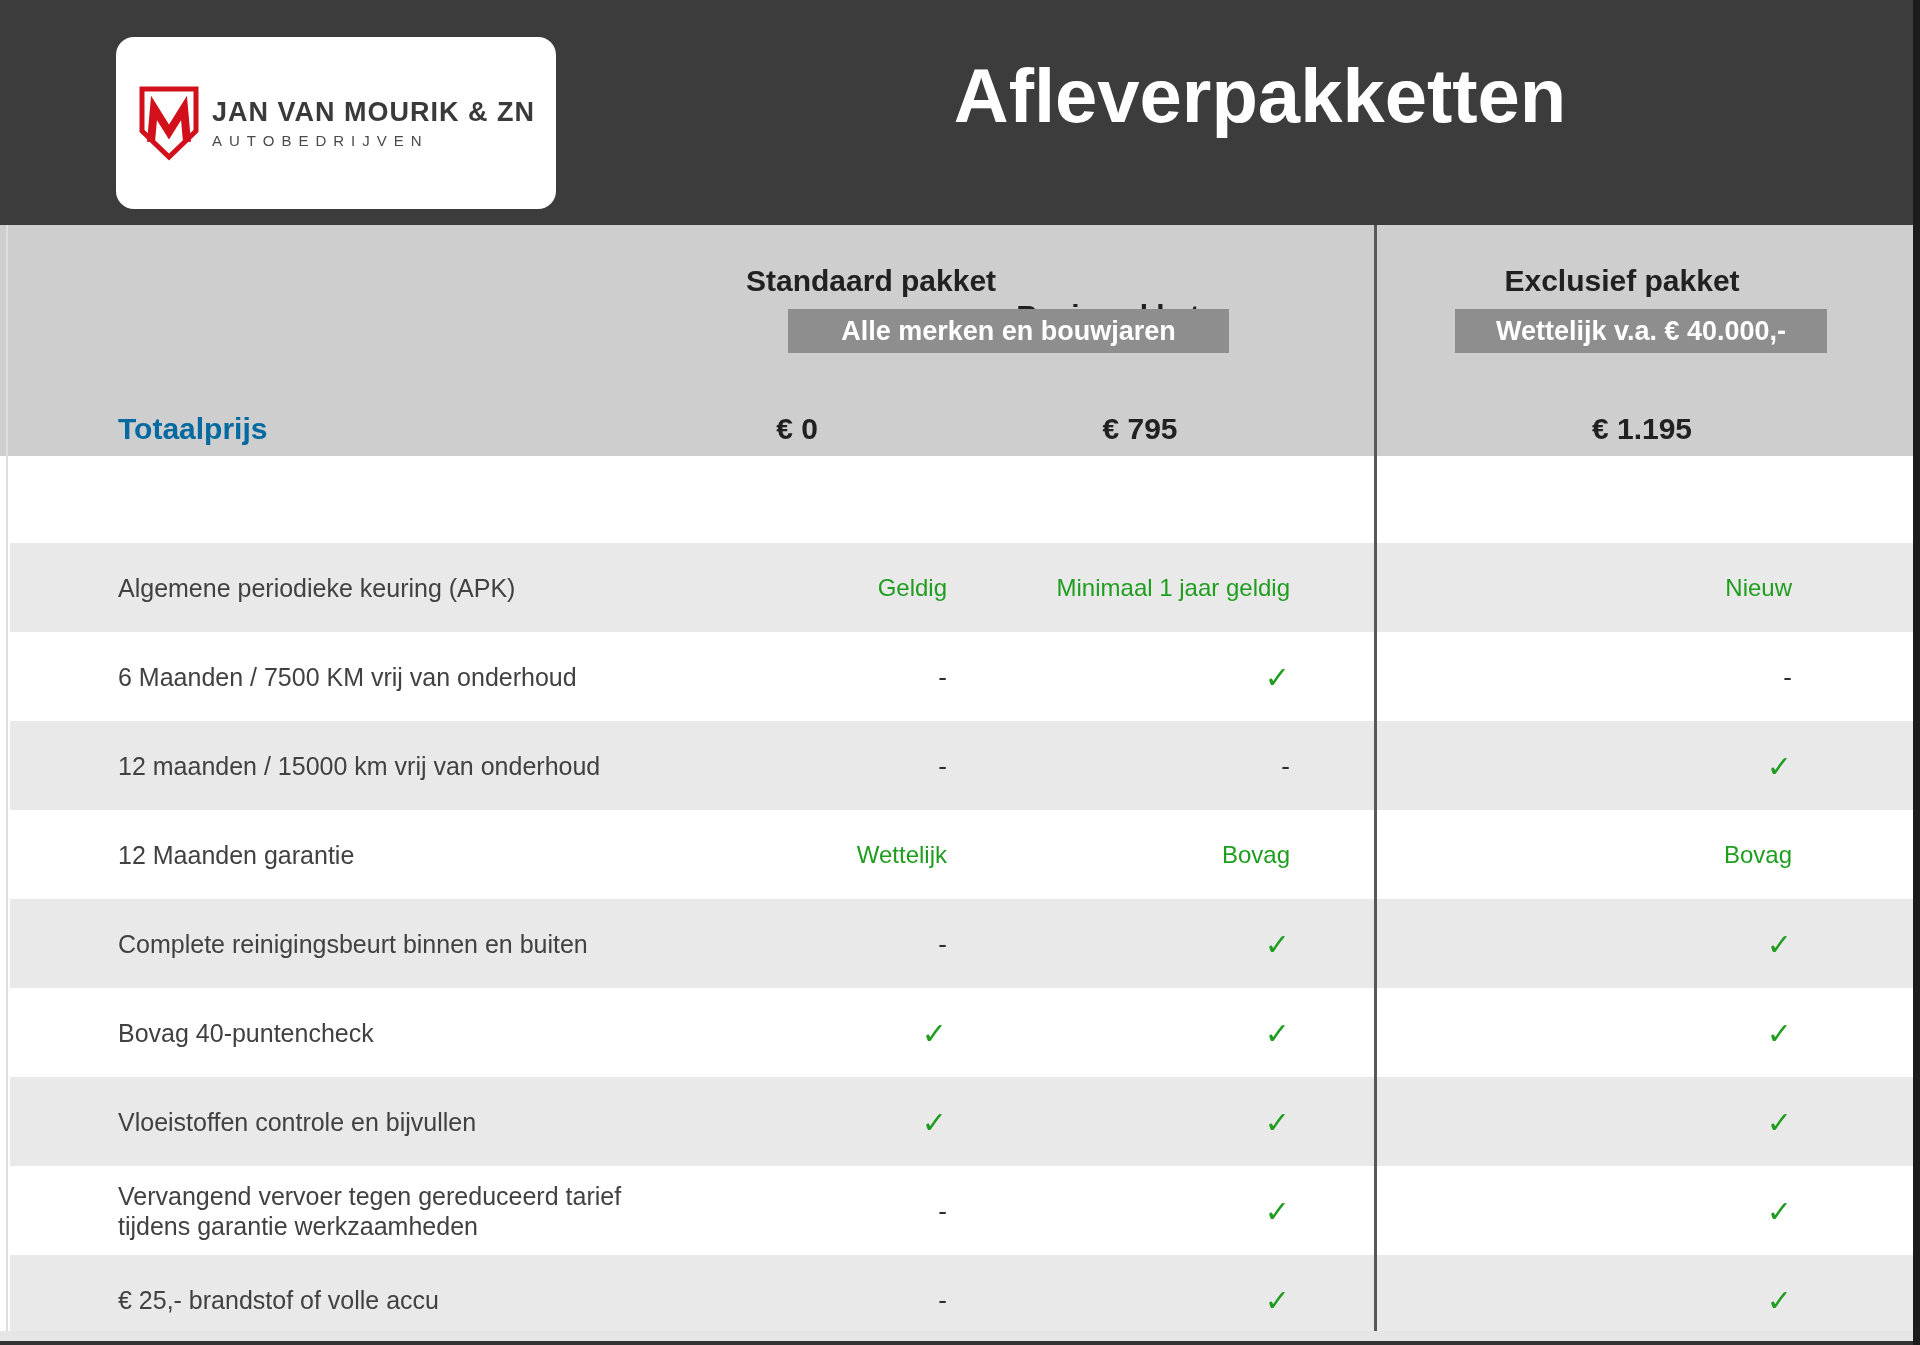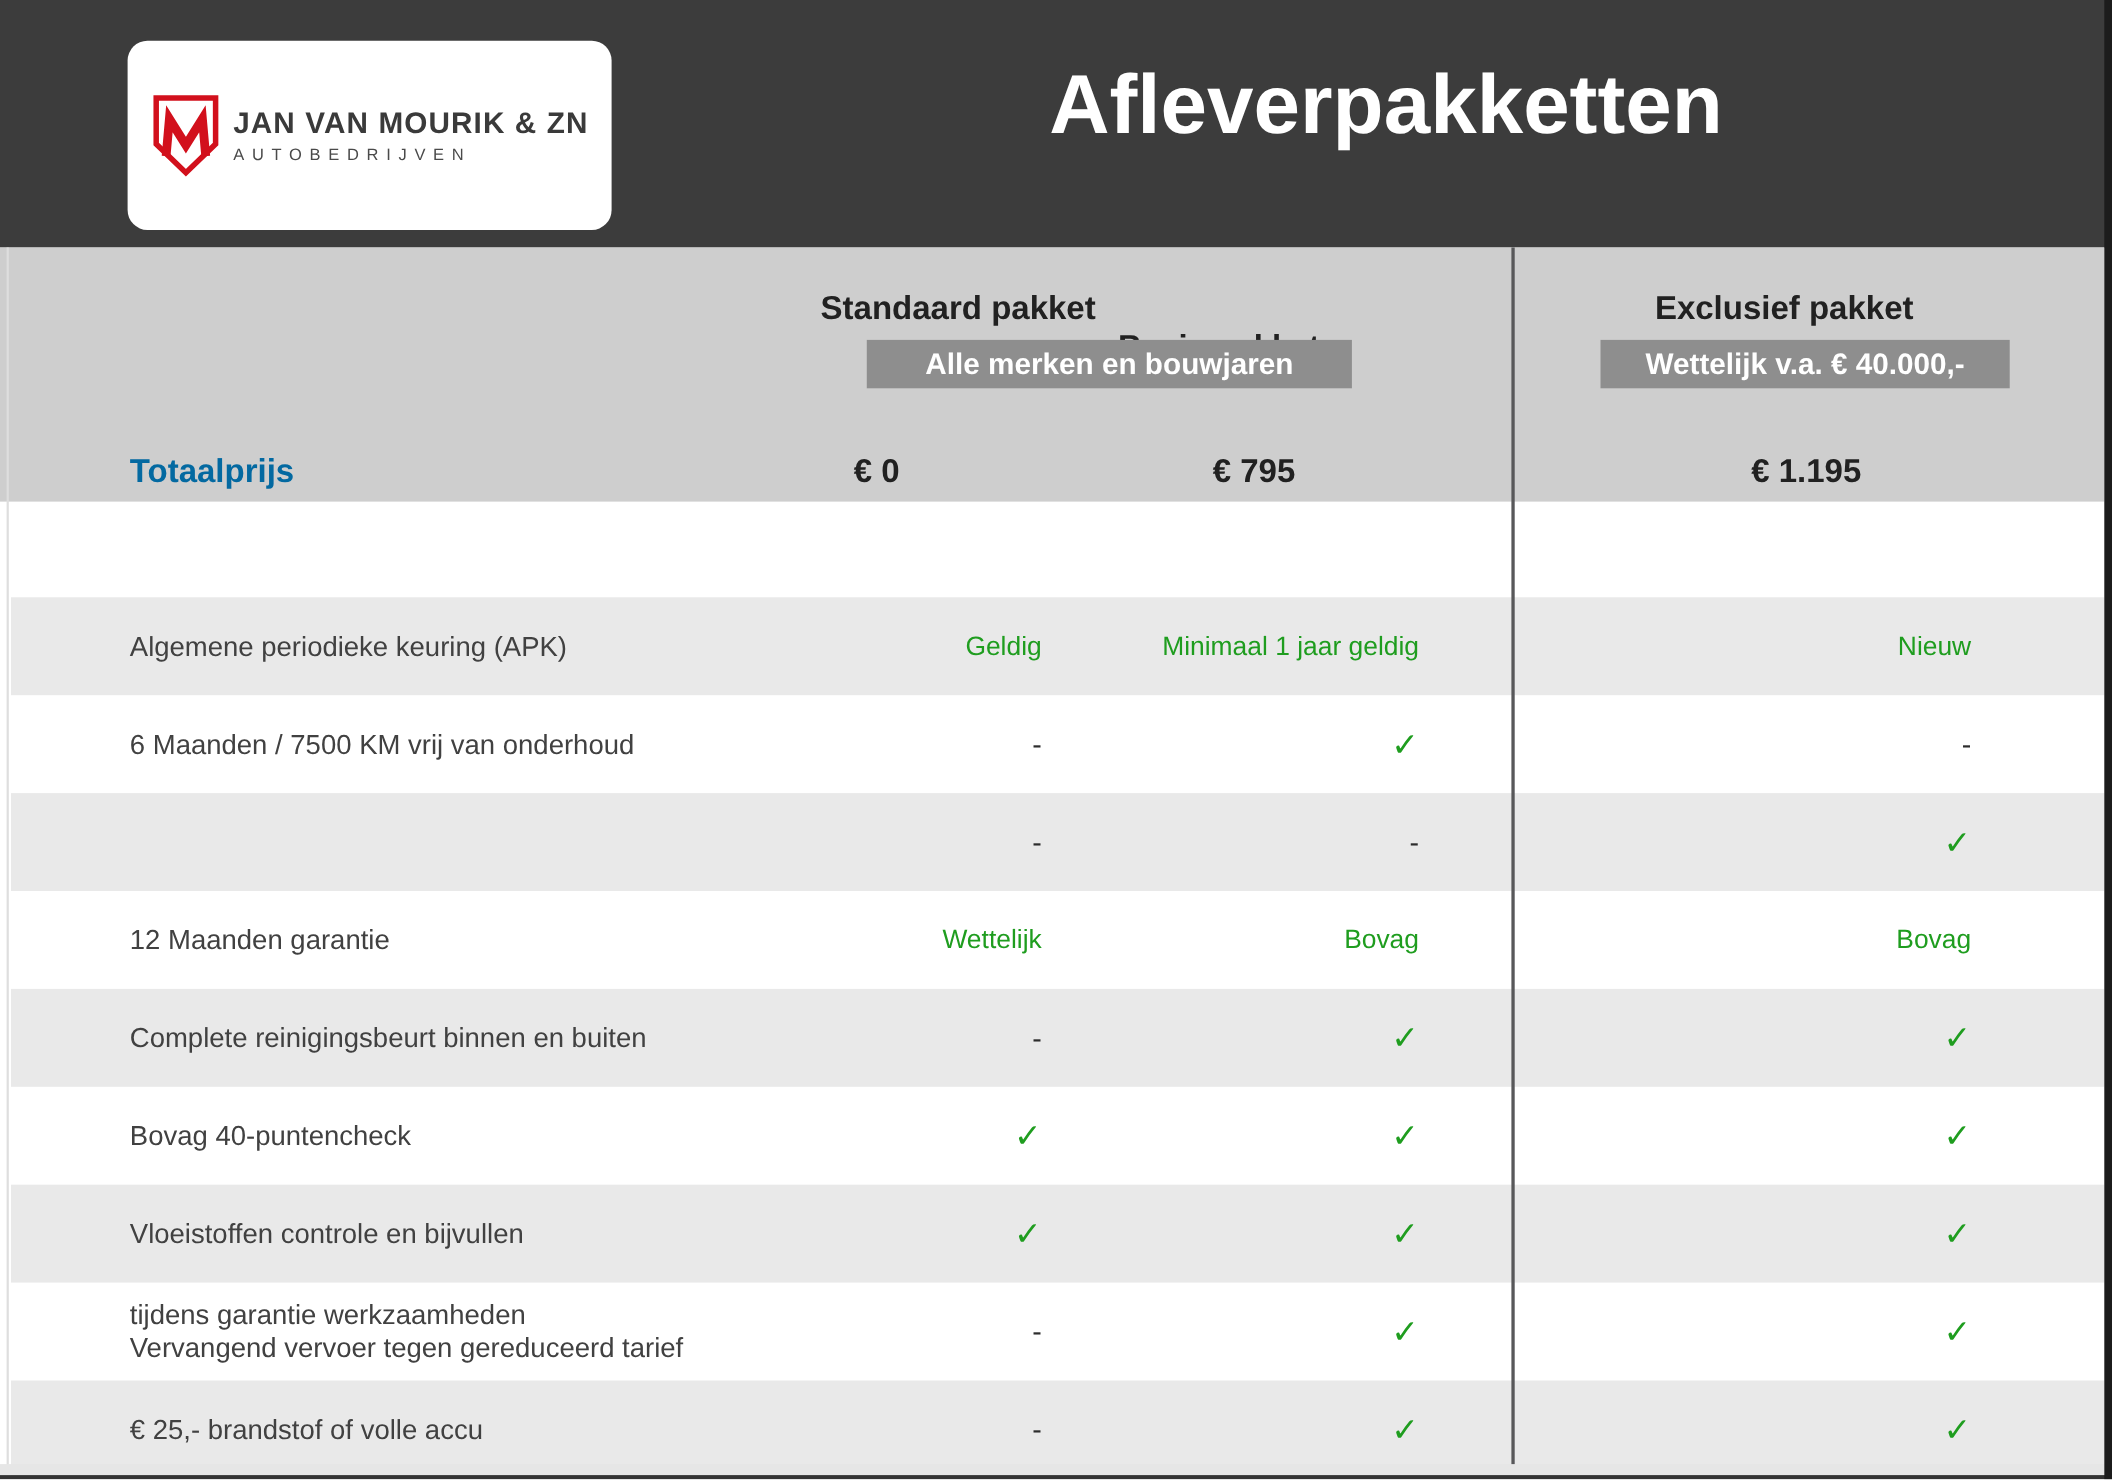--- a/index.html
+++ b/index.html
@@ -173,20 +173,24 @@
       <div class="row-label">
         <div>6 Maanden / 7500 KM vrij van onderhoud</div>
         <div></div>
       </div>
       <div class="cell c1" data-kind="dash">-</div>
       <div class="cell c2" data-kind="check">✓</div>
       <div class="cell c3" data-kind="dash">-</div>
     </div>
 
     <div class="row">
+      <div class="row-label">
+        <div>12 maanden / 15000 km vrij van onderhoud</div>
+        <div></div>
+      </div>
       <div class="cell c1" data-kind="dash">-</div>
       <div class="cell c2" data-kind="dash">-</div>
       <div class="cell c3" data-kind="check">✓</div>
     </div>
 
     <div class="row">
       <div class="row-label">
         <div>12 Maanden  garantie</div>
         <div></div>
       </div>
@@ -220,22 +224,22 @@
         <div>Vloeistoffen controle en bijvullen</div>
         <div></div>
       </div>
       <div class="cell c1" data-kind="check">✓</div>
       <div class="cell c2" data-kind="check">✓</div>
       <div class="cell c3" data-kind="check">✓</div>
     </div>
 
     <div class="row">
       <div class="row-label">
+        <div>Vervangend vervoer tegen gereduceerd tarief</div>
         <div>tijdens garantie werkzaamheden</div>
-        <div>Vervangend vervoer tegen gereduceerd tarief</div>
       </div>
       <div class="cell c1" data-kind="dash">-</div>
       <div class="cell c2" data-kind="check">✓</div>
       <div class="cell c3" data-kind="check">✓</div>
     </div>
 
     <div class="row">
       <div class="row-label">
         <div>€ 25,- brandstof of  volle accu</div>
         <div></div>

